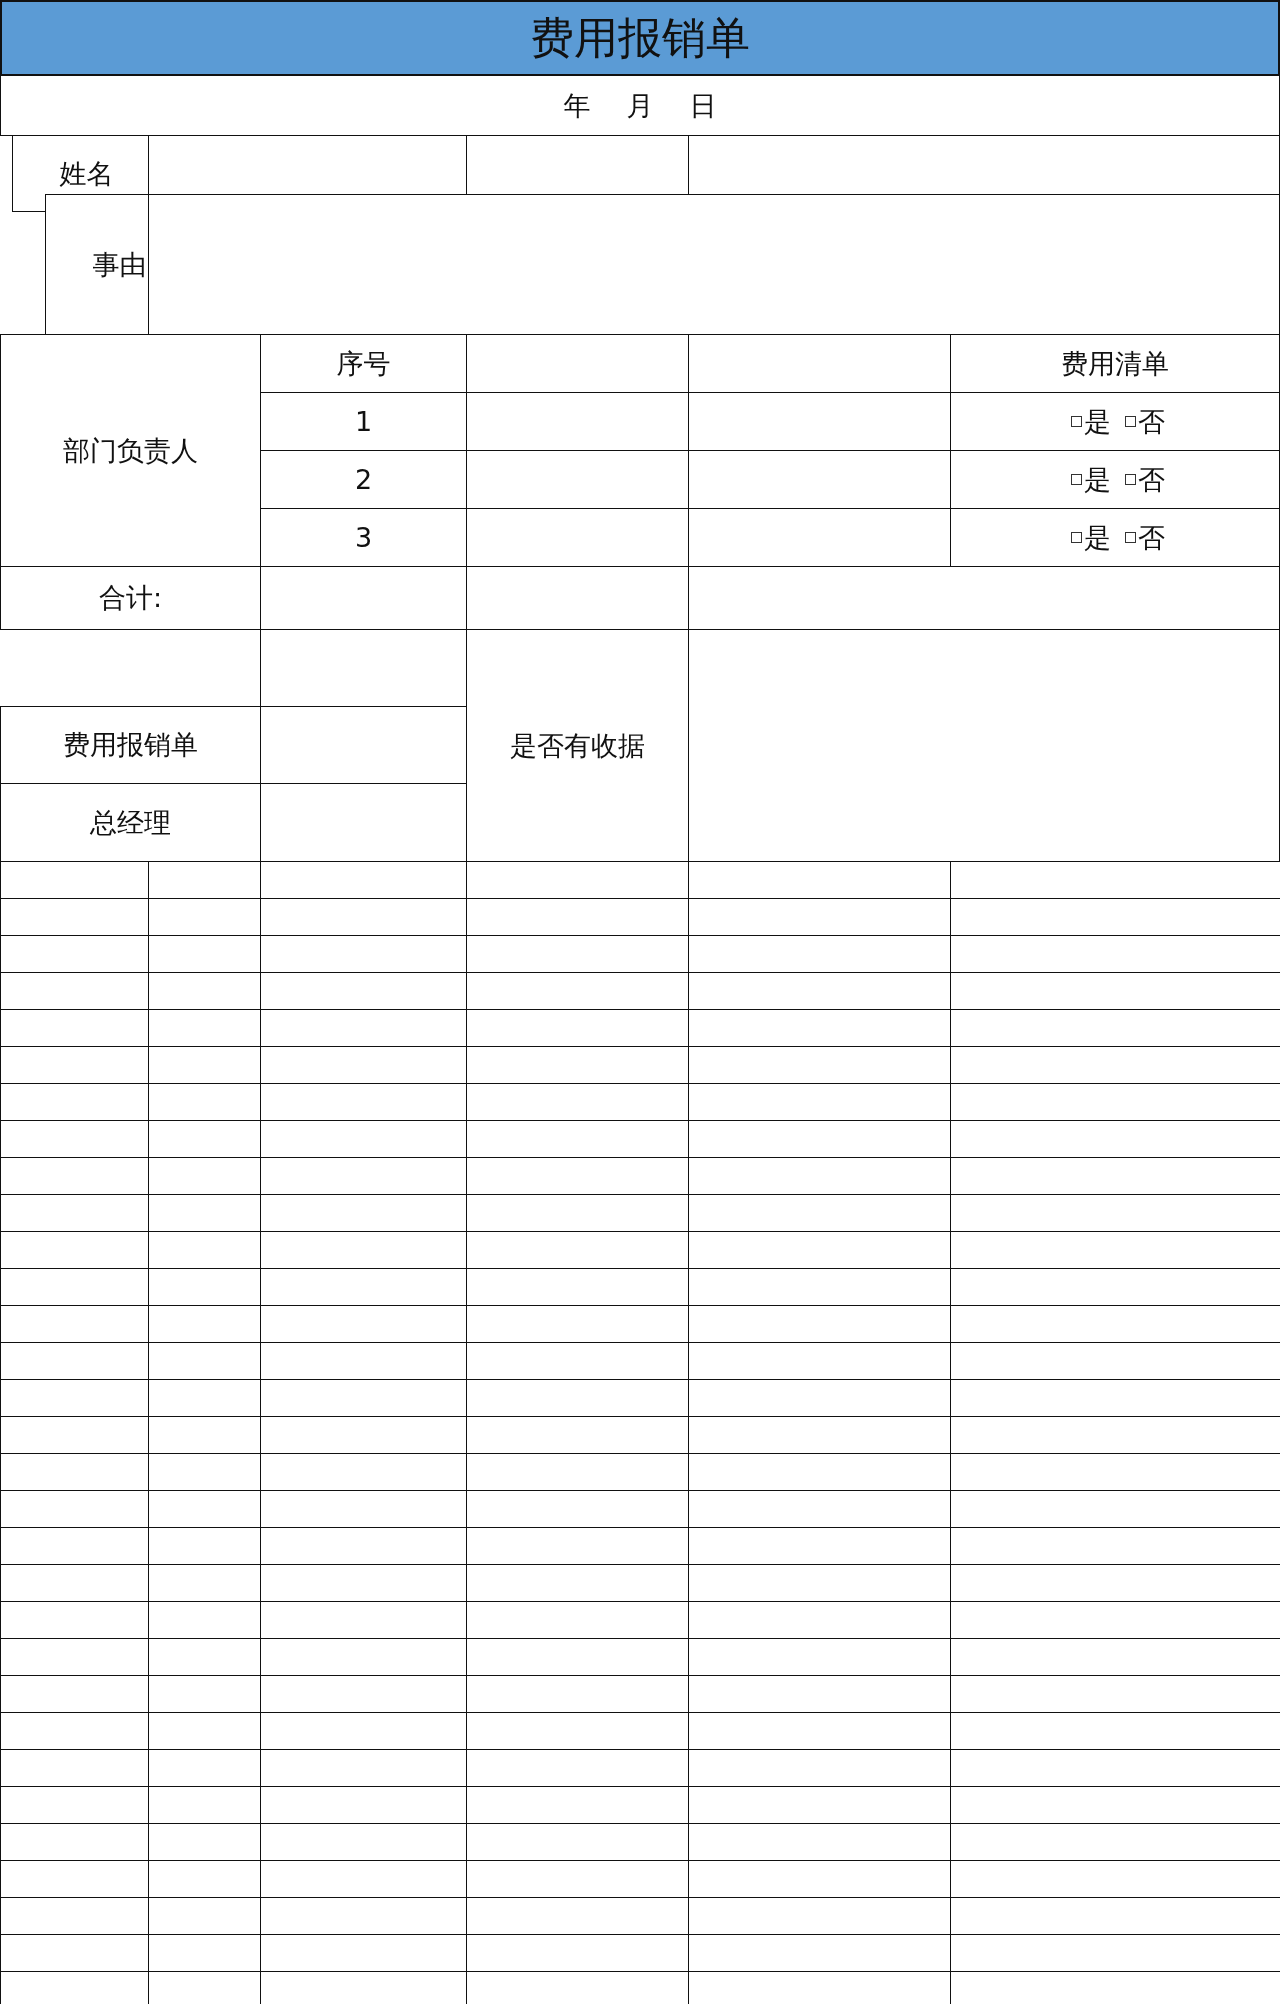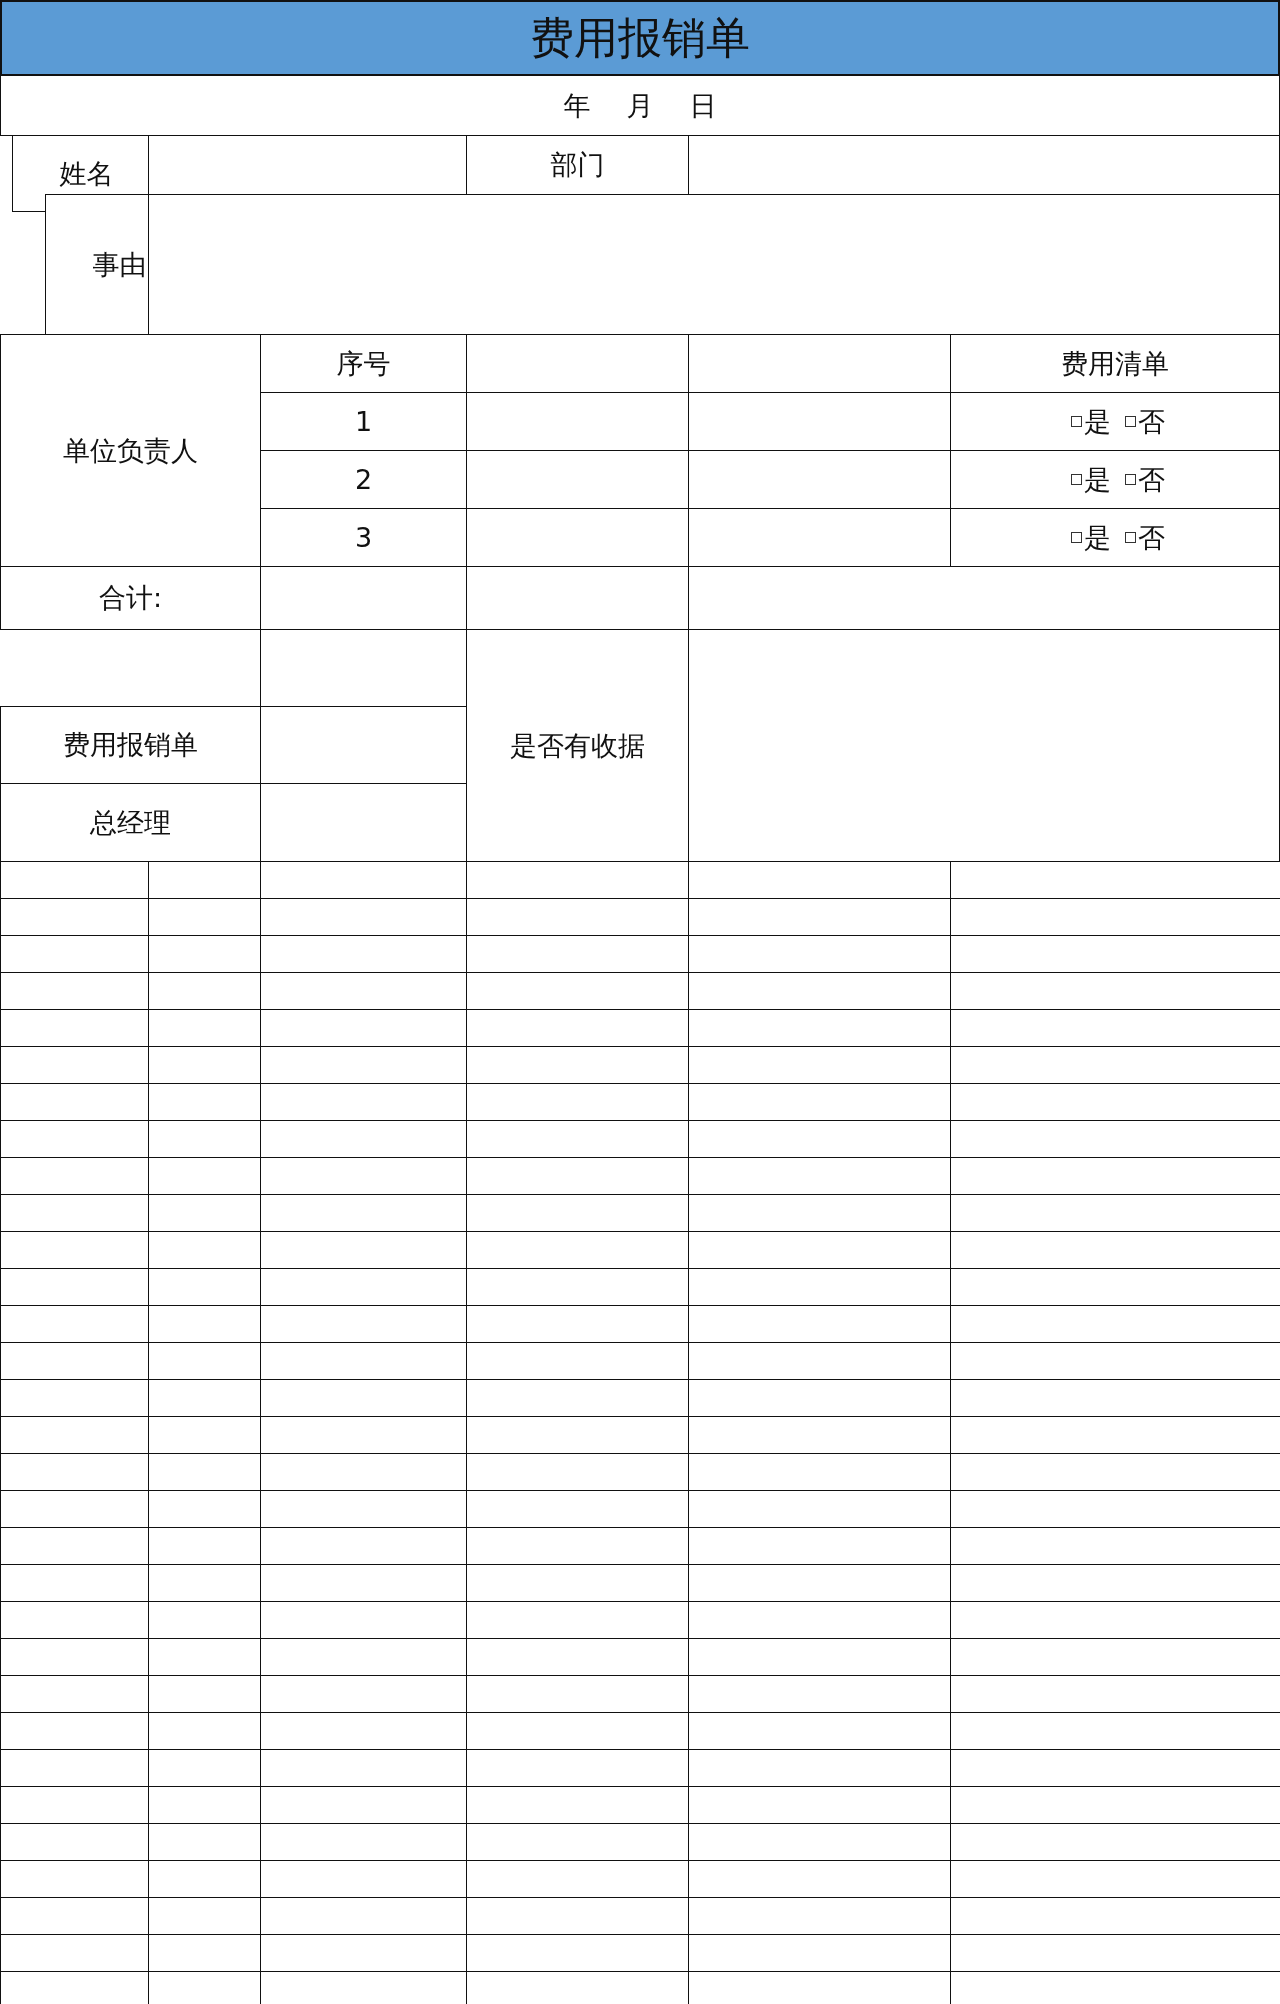--- a/index.html
+++ b/index.html
@@ -27,27 +27,26 @@
   <div class="cell title-cell" style="left:0;top:0;width:1280px;height:76px;">费用报销单</div>
 
   <div class="cell date-cell" style="left:0;top:75px;width:1280px;height:61px;">
     <span>年</span>
     <span>月</span>
     <span>日</span>
   </div>
 
   <div class="cell" style="left:12px;top:135px;width:149px;height:77px;">姓名</div>
   <div class="cell" style="left:148px;top:135px;width:319px;height:60px;"></div>
-  <div class="cell" style="left:466px;top:135px;width:223px;height:60px;">部门</div>
   <div class="cell" style="left:688px;top:135px;width:592px;height:60px;"></div>
 
   <div class="cell" style="left:0;top:194px;width:149px;height:141px;margin-left:45px;">事由</div>
   <div class="cell" style="left:148px;top:194px;width:1132px;height:141px;"></div>
 
-  <div class="cell" style="left:0;top:334px;width:261px;height:233px;">单位负责人</div>
+  <div class="cell" style="left:0;top:334px;width:261px;height:233px;">部门负责人</div>
 
   <div class="cell" style="left:260px;top:334px;width:207px;height:59px;">序号</div>
   <div class="cell" style="left:466px;top:334px;width:223px;height:59px;"></div>
   <div class="cell" style="left:950px;top:334px;width:330px;height:59px;">费用清单</div>
 
   <div class="cell" style="left:260px;top:392px;width:207px;height:59px;">1</div>
   <div class="cell" style="left:466px;top:392px;width:223px;height:59px;"></div>
   <div class="cell" style="left:688px;top:392px;width:263px;height:59px;"></div>
   <div class="cell" style="left:950px;top:392px;width:330px;height:59px;">
     <div class="receipt">

